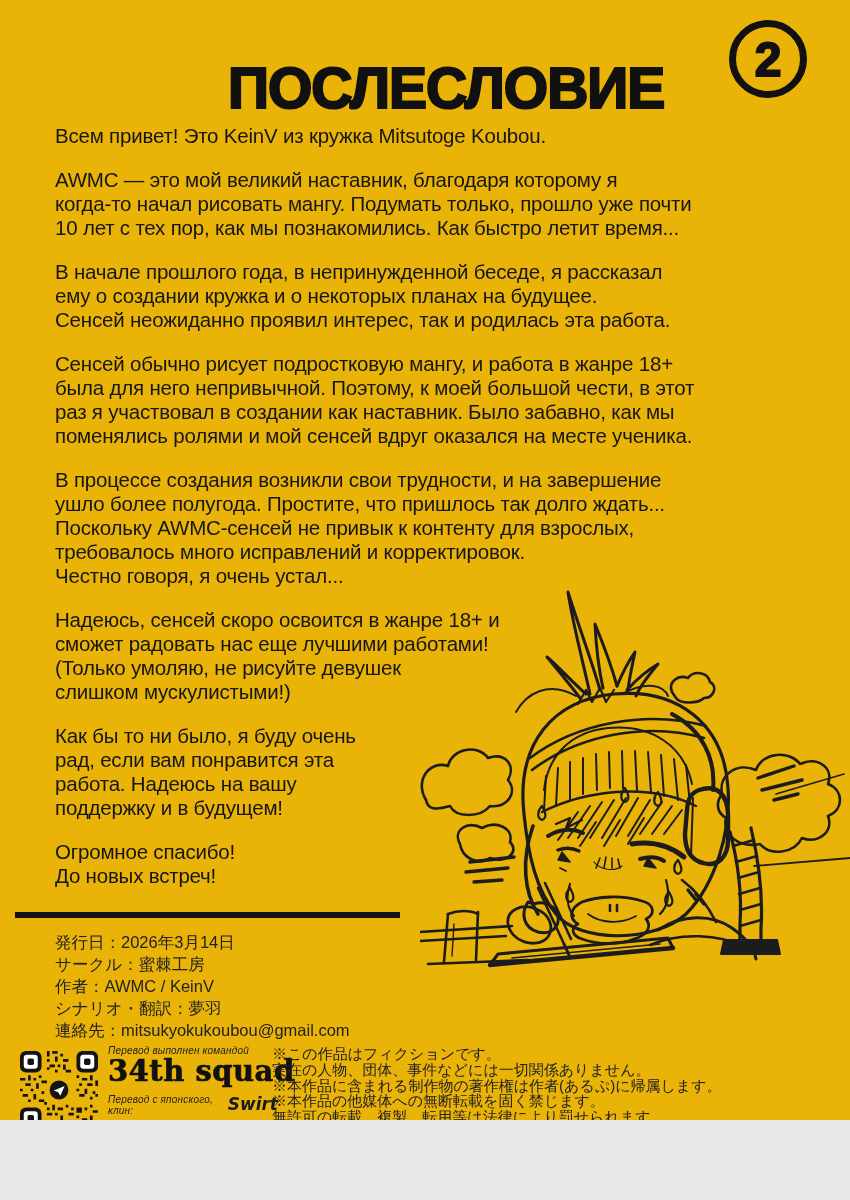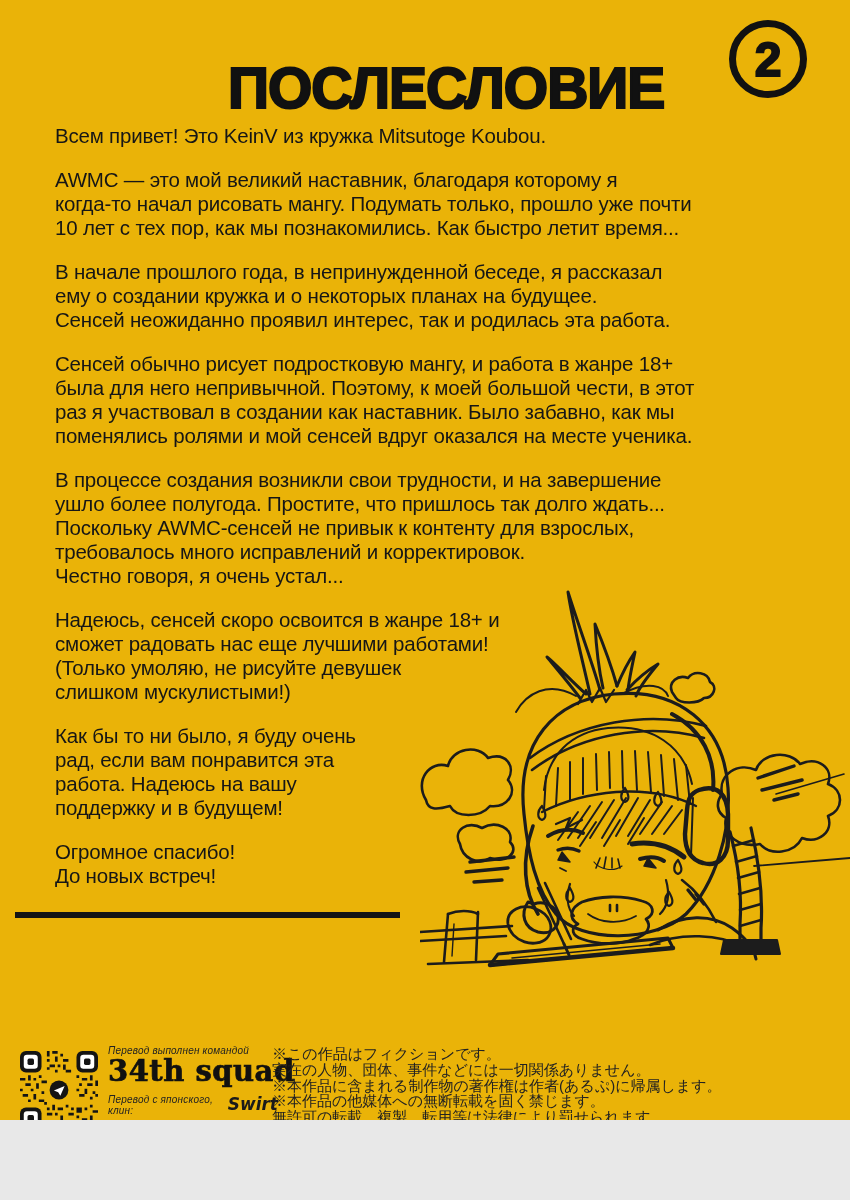--- a/index.html
+++ b/index.html
@@ -236,20 +236,27 @@
 
     <g>
       <path d="M78,392 L248,376 L253,386 L70,403 Z" stroke-width="3"></path>
       <path d="M92,396 L240,382" stroke-width="1.6"></path>
       <path d="M70,403 L253,386" stroke-width="4.4"></path>
     </g>
   </svg>
 
   <div class="divider"></div>
 
+  <section class="pub-info">
+    <div>発行日：2026年3月14日</div>
+    <div>サークル：蜜棘工房</div>
+    <div>作者：AWMC / KeinV</div>
+    <div>シナリオ・翻訳：夢羽</div>
+    <div>連絡先：mitsukyokukoubou@gmail.com</div>
+  </section>
 
   <div class="qr-wrap">
     <svg width="82" height="78" viewBox="0 0 29 29">
       <g fill="#141414">
         <rect x="0" y="0" width="8" height="8" rx="2.2"></rect>
         <rect x="21" y="0" width="8" height="8" rx="2.2"></rect>
         <rect x="0" y="21" width="8" height="8" rx="2.2"></rect>
         <path d="M10 0h1v2h-1z M12 0h2v1h-2z M15 1h1v1h-1z M10 3h1v1h-1z M13 2h1v2h-1z M16 3h2v1h-2z M11 5h2v1h-2z M14 5h1v1h-1z M16 5h1v2h-1z M10 6h1v1h-1z M13 7h1v1h-1z M17 7h2v1h-2z
         M0 10h2v1h-2z M3 9h1v2h-1z M5 10h1v1h-1z M7 9h1v1h-1z M8 11h2v1h-2z M6 12h1v2h-1z M2 12h2v1h-2z M0 14h1v1h-1z M4 14h1v1h-1z M1 16h2v1h-2z M5 16h1v2h-1z M8 15h1v1h-1z M3 18h1v1h-1z M7 18h2v1h-2z M9 19h1v1h-1z
         M21 9h1v1h-1z M23 10h2v1h-2z M26 9h1v2h-1z M22 12h1v1h-1z M25 12h2v1h-2z M28 11h1v2h-1z M21 14h1v1h-1z M24 14h1v2h-1z M27 15h1v1h-1z M22 16h2v1h-2z M26 17h1v1h-1z M28 16h1v1h-1z

